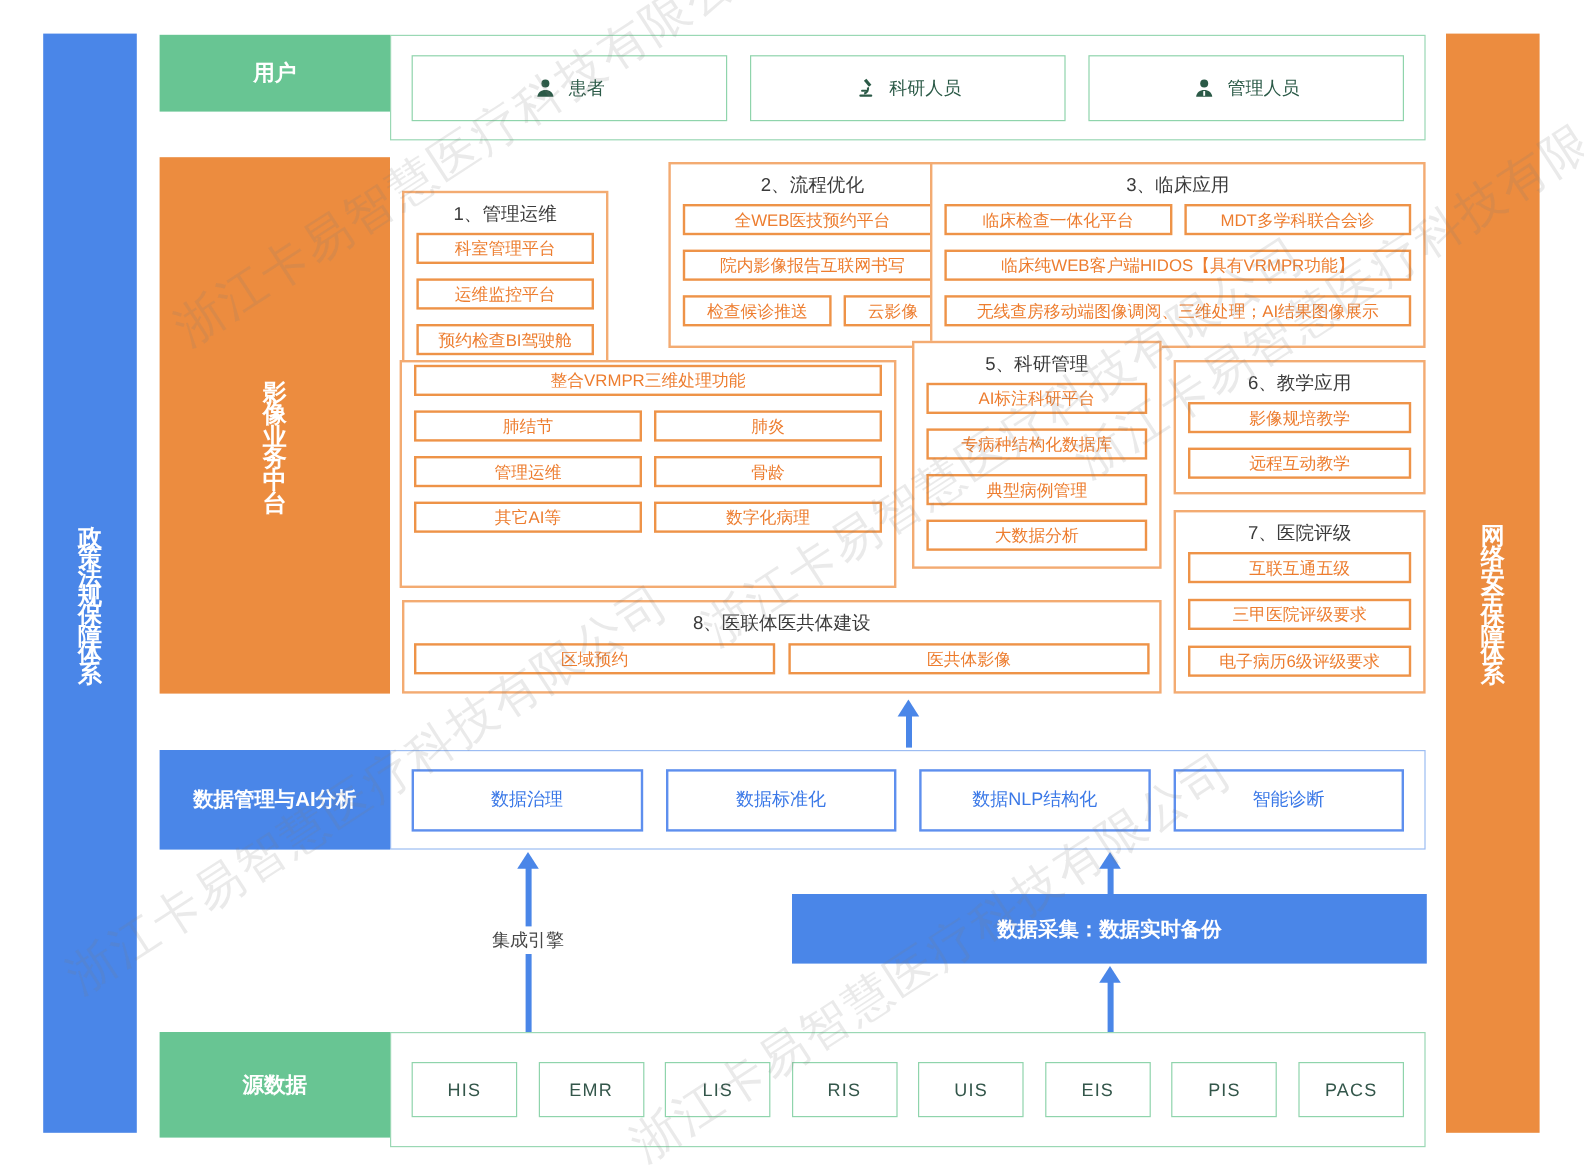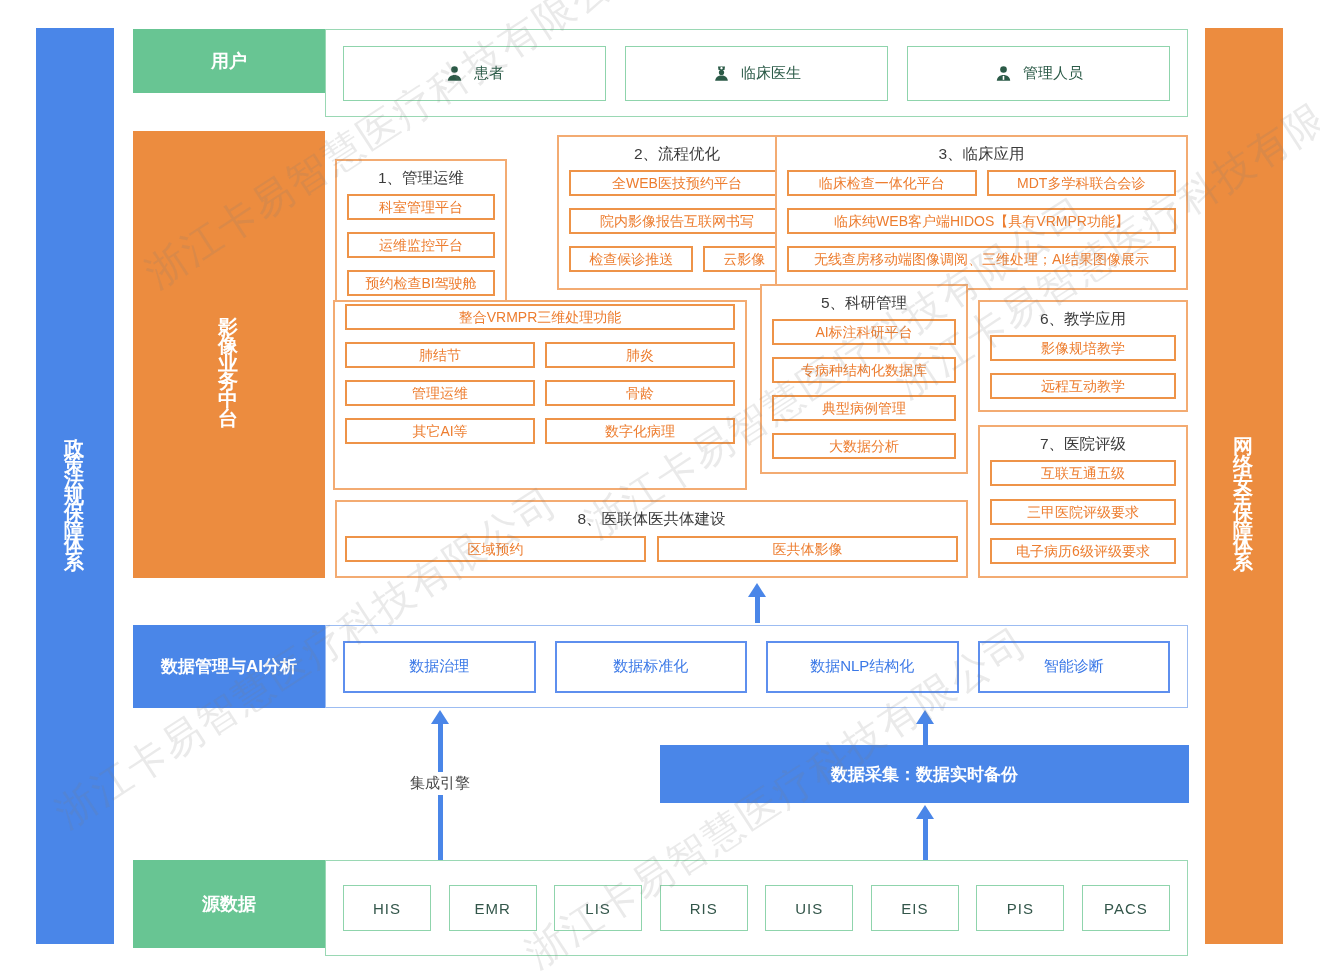--- a/index.html
+++ b/index.html
@@ -65,27 +65,26 @@
   <div class="rowbox greenb" style="top:29px; height:88px; padding:16px 17px; gap:19px;">
     <div class="ubox">
       <svg viewBox="0 0 24 24">
           <circle cx="12" cy="7" r="4.2"></circle>
           <path d="M3.5 21c.4-4.6 4-7.2 8.5-7.2s8.1 2.6 8.5 7.2z"></path>
         </svg>
       <span>患者</span>
     </div>
     <div class="ubox">
       <svg viewBox="0 0 24 24">
-          <path d="M7.6 3h8.8l-.6 4.6H8.2z"></path>
-          <rect x="11.2" y="3.8" width="1.6" height="3" fill="#fff"></rect>
-          <rect x="10.5" y="4.5" width="3" height="1.6" fill="#fff"></rect>
-          <circle cx="12" cy="10.6" r="3.3"></circle>
-          <path d="M4 21c.4-4.2 3.7-6.5 8-6.5s7.6 2.3 8 6.5z"></path>
+          <path d="M12.6 2l5.3 6.3-2.6 2.2-5.3-6.3z"></path>
+          <path d="M15.3 10.8a6.4 6.4 0 0 1-4.7 8l-.6-2.2a4.1 4.1 0 0 0 3.1-5.2z"></path>
+          <rect x="7" y="13.6" width="6.5" height="2.1" rx="1"></rect>
+          <rect x="5.2" y="18.6" width="13.6" height="2.5" rx="1.2"></rect>
         </svg>
-      <span>临床医生</span>
+      <span>科研人员</span>
     </div>
     <div class="ubox">
       <svg viewBox="0 0 24 24">
           <circle cx="12" cy="7" r="4.2"></circle>
           <path d="M3.5 21c.4-4.6 4-7.2 8.5-7.2s8.1 2.6 8.5 7.2z"></path>
           <rect x="11" y="15" width="2" height="5" fill="#fff"></rect>
         </svg>
       <span>管理人员</span>
     </div>
   </div>

